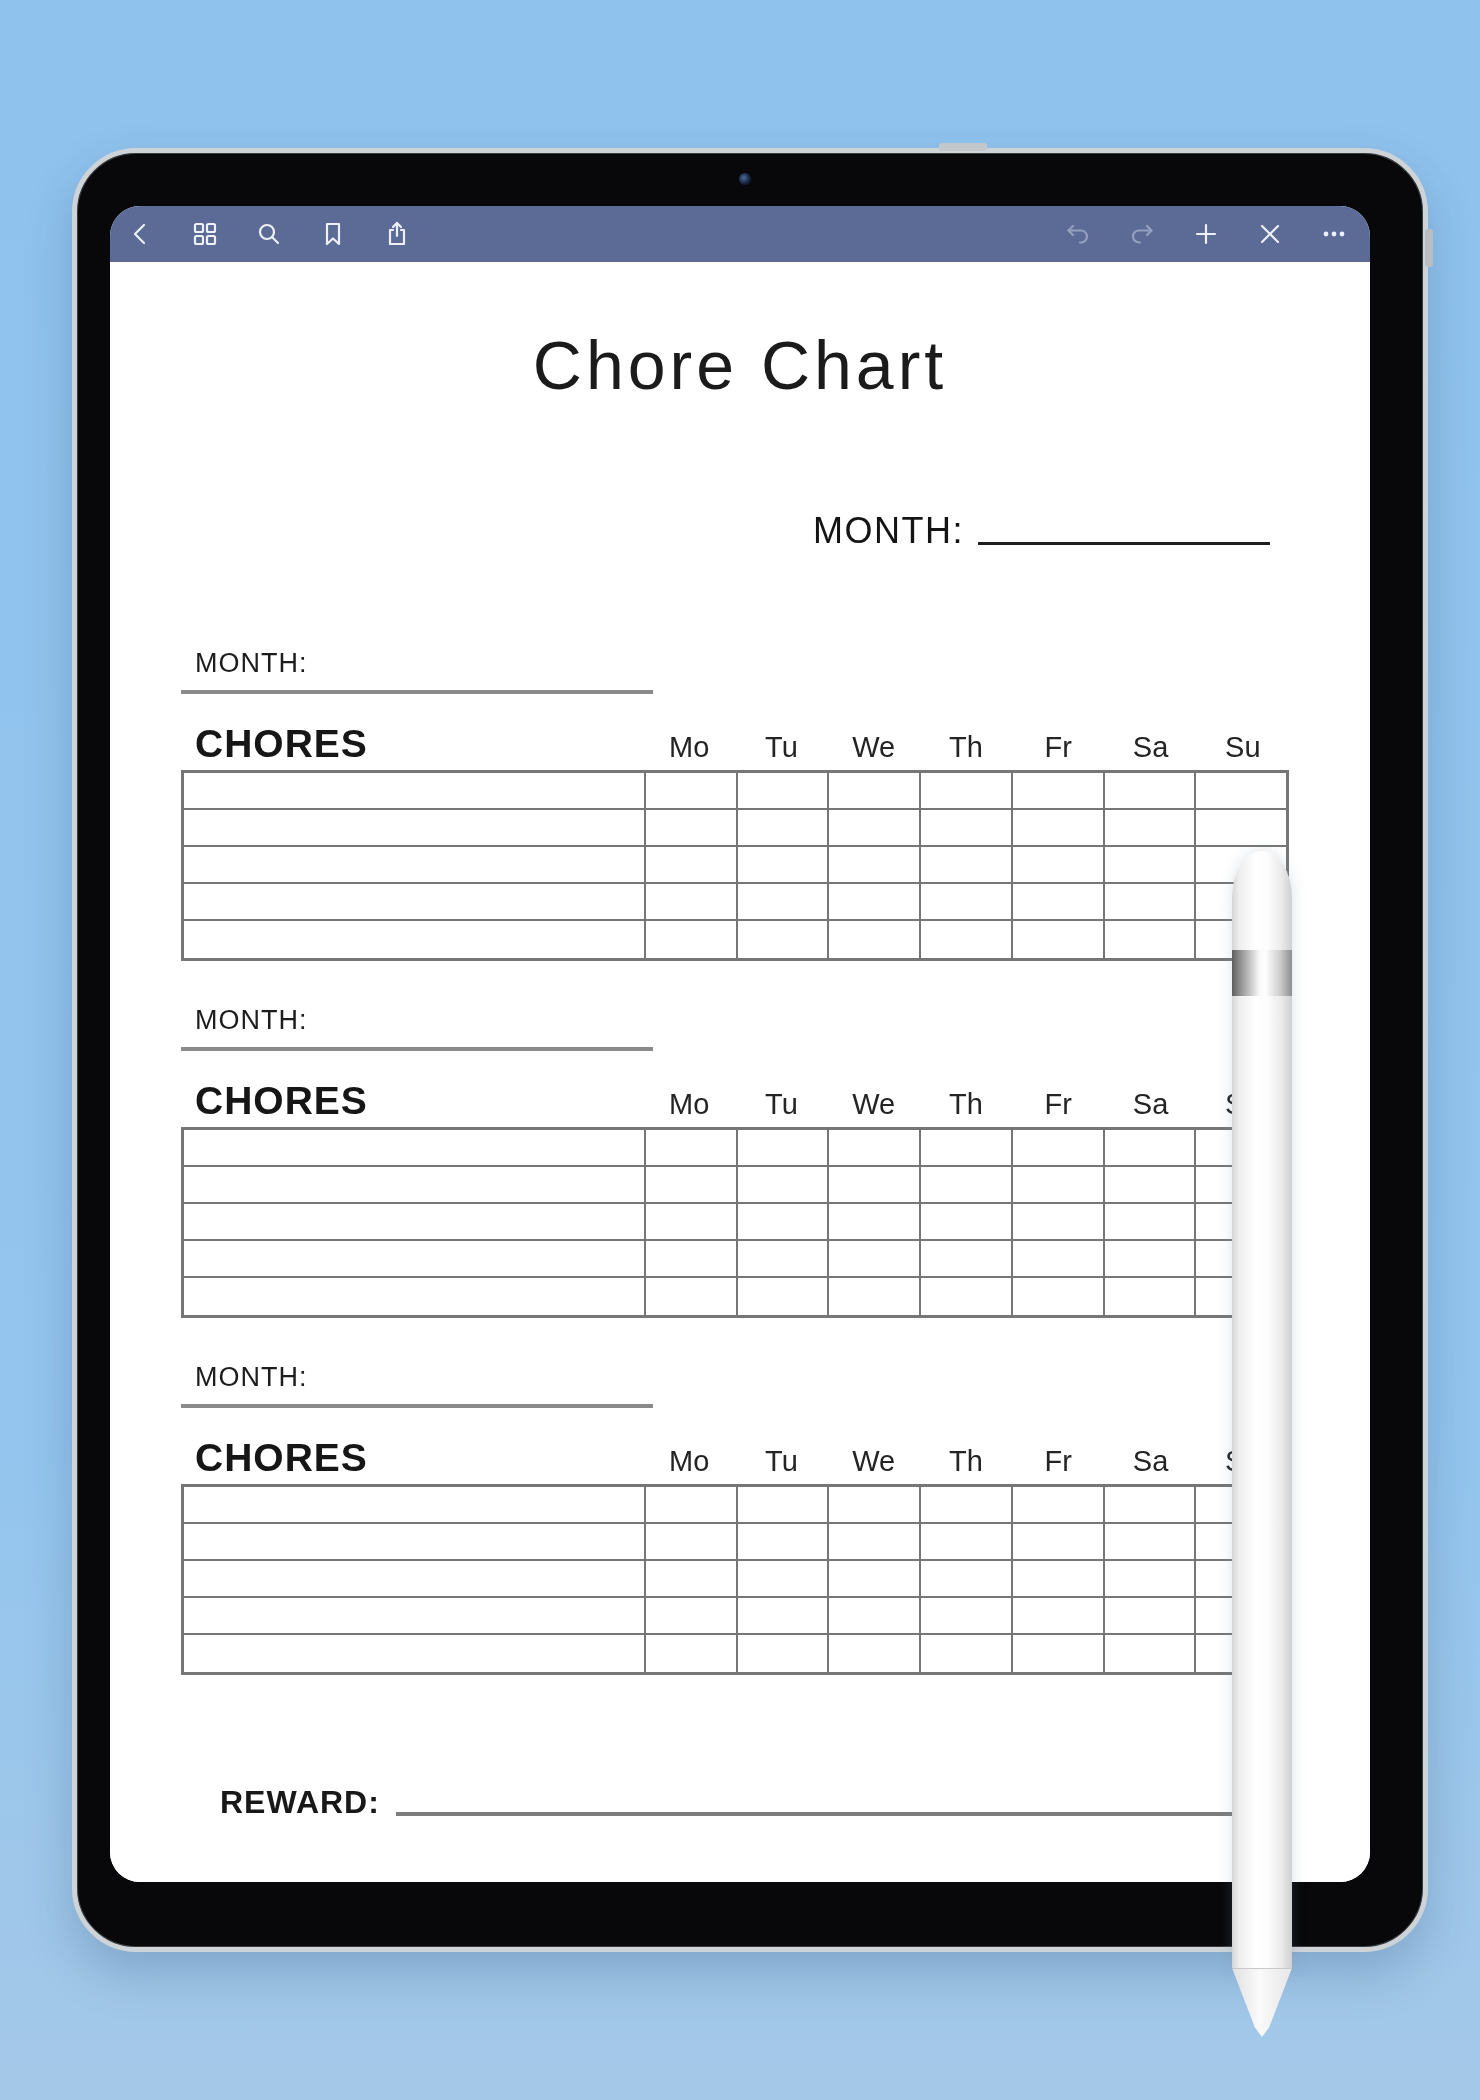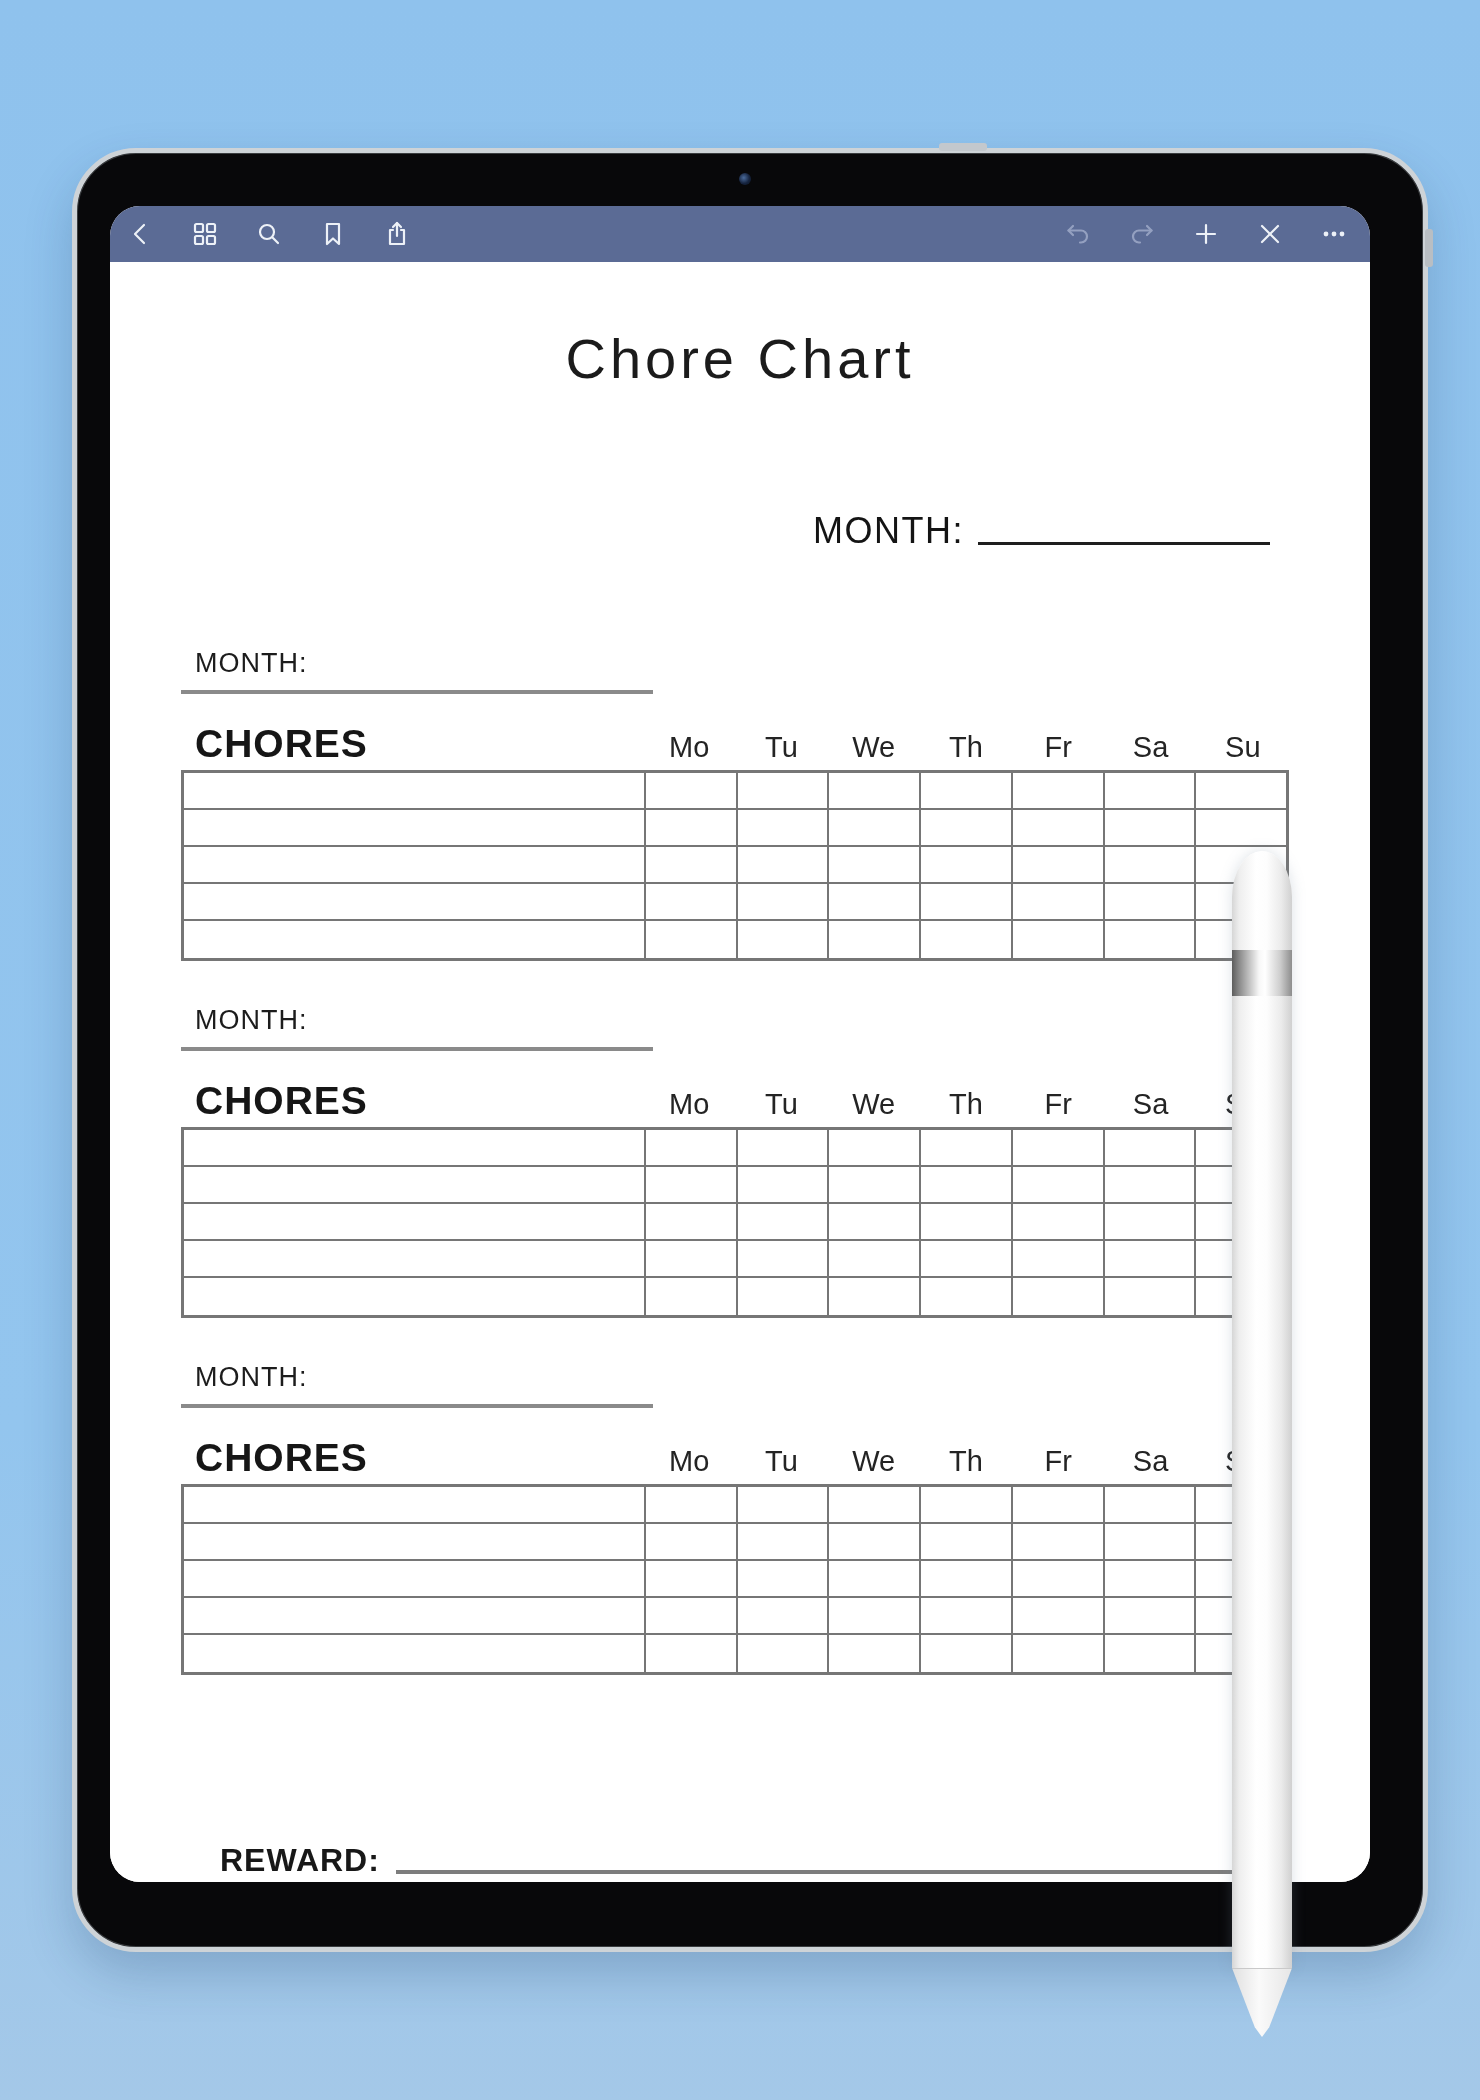--- a/index.html
+++ b/index.html
@@ -51,21 +51,21 @@
   .tb-btn svg { width:26px; height:26px; stroke:#edf1f7; stroke-width:2.2; fill:none;
     stroke-linecap:round; stroke-linejoin:round; }
   .tb-btn.dim svg { stroke:#94a0c0; }
   .tb-btn .filled { fill:#edf1f7; stroke:none; }
 
   
   .page { position:absolute; top:56px; left:0; right:0; bottom:0; background:#fff; }
 
   .doc-title {
     position:absolute; top:64px; left:0; width:100%;
-    text-align:center; font-size:56px; font-weight:400; letter-spacing:4px;
+    text-align:center; font-size:68px; font-weight:400; letter-spacing:4px;
     color:#1b1b1b;
   }
 
   .month-top {
     position:absolute; top:248px; right:100px;
     display:flex; align-items:flex-end; gap:14px;
   }
   .month-top-label { font-size:36px; letter-spacing:1.5px; color:#141414; font-weight:500; }
   .month-top-line { width:292px; height:3px; background:#1e1e1e; margin-bottom:7px; }
 
@@ -85,21 +85,21 @@
   .ctable { margin-top:4px; border:3px solid #767676; background:#fff; }
   .trow { display:flex; height:37px; border-bottom:2px solid #767676; }
   .trow:last-child { border-bottom:none; }
   .cell { height:100%; }
   .chore-cell { width:462px; border-right:2px solid #767676; }
   .day-cell { flex:1; border-right:2px solid #767676; }
   .day-cell:last-child { border-right:none; }
 
   
   .reward {
-    position:absolute; top:1580px; left:110px;
+    position:absolute; top:1522px; left:110px;
     display:flex; align-items:flex-end; gap:16px;
   }
   .reward-label { font-size:32px; font-weight:700; letter-spacing:1px; color:#181818; }
   .reward-line { width:852px; height:4px; background:#7d7d7d; margin-bottom:5px; }
 
   
   .pencil { position:absolute; left:1232px; top:851px; width:60px; height:1186px; z-index:50; }
   .p-body {
     position:absolute; top:0; left:0; width:60px; height:1117px;
     border-radius:30px 30px 0 0 / 46px 46px 0 0;

